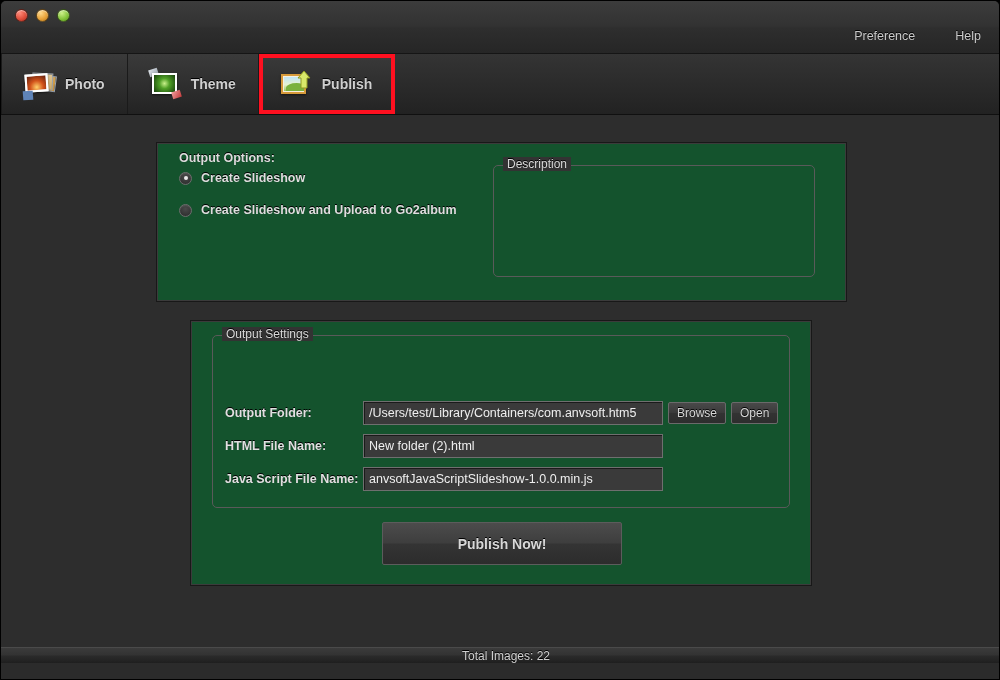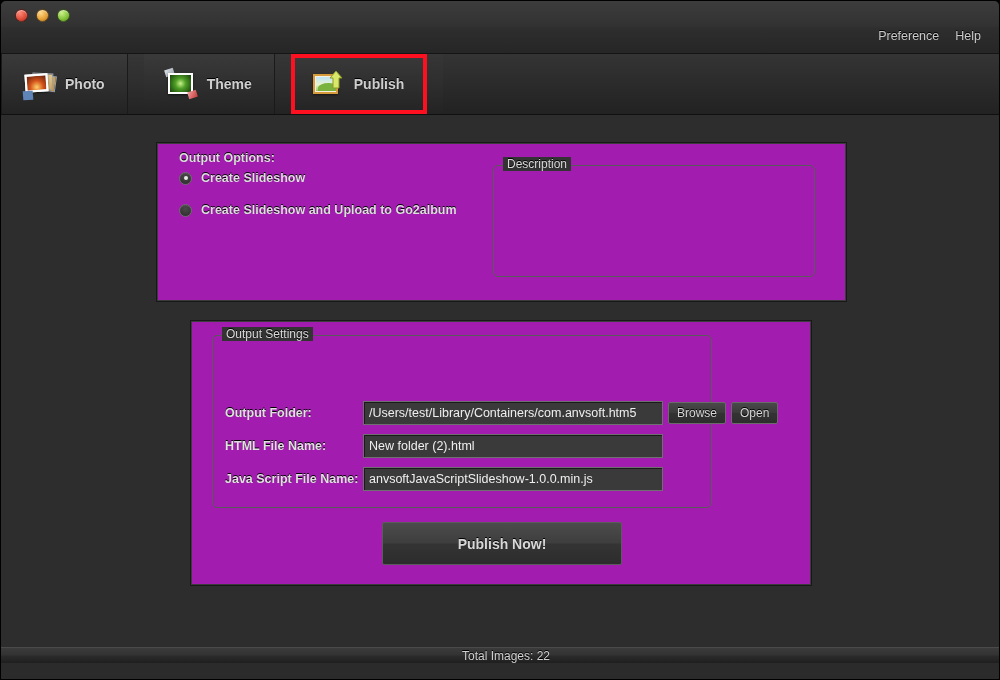--- a/index.html
+++ b/index.html
@@ -42,37 +42,36 @@
   .win-title {
     position: absolute; top: 7px; left: 0; right: 0;
     text-align: center;
     font-size: 13.5px; font-weight: bold;
     color: #e8e8e8;
     text-shadow: 0 -1px 0 #000;
     letter-spacing: .2px;
   }
   .menu-right {
     position: absolute; top: 28px; right: 18px;
-    display: flex; gap: 16px;
+    display: flex; gap: 40px;
   }
   .menu-right span {
     font-size: 12.5px; color: #c9c9c9;
     text-shadow: 0 -1px 0 #000;
     cursor: default;
   }
 
   
   .tabbar {
     position: relative;
     height: 61px;
     background: linear-gradient(to bottom, #363636 0%, #2e2e2e 50%, #232323 100%);
     border-bottom: 1px solid #101010;
     display: flex;
     align-items: stretch;
-    gap: 16px;
   }
   .tab {
     position: relative;
     display: flex; align-items: center; justify-content: center;
     gap: 9px;
     padding: 0 22px;
     border-right: 1px solid #1a1a1a;
     background: linear-gradient(to bottom, #3a3a3a 0%, #2f2f2f 50%, #232323 100%);
     cursor: default;
   }
@@ -162,21 +161,21 @@
 
   
   .content {
     position: relative;
     height: 532px;
     background: #2d2d2d;
   }
 
   .panel {
     position: absolute;
-    background: #a21caf;
+    background: #14532d;
     border: 1px solid #181818;
     box-shadow: 0 0 0 1px #3b3b3b inset;
   }
 
   .opt-panel {
     left: 155px; top: 27px; width: 691px; height: 160px;
   }
   .settings-panel {
     left: 189px; top: 205px; width: 622px; height: 266px;
   }
@@ -230,21 +229,21 @@
     margin: -2px 0 0 -2px;
     border-radius: 50%; background: #e9e9e9;
   }
   .radio-label {
     font-size: 12.5px; color: #dedede; font-weight: bold;
     text-shadow: 0 -1px 0 #000;
   }
 
   
   .settings-group {
-    left: 21px; top: 14px; width: 500px; height: 173px;
+    left: 21px; top: 14px; width: 578px; height: 173px;
   }
   .field-row {
     position: absolute; left: 0; right: 0; height: 26px;
     display: flex; align-items: center; margin-top: 40px;
   }
   .field-row.f1 { top: 24px; }
   .field-row.f2 { top: 57px; }
   .field-row.f3 { top: 90px; }
   .field-row.f4 { top: 123px; }
 

